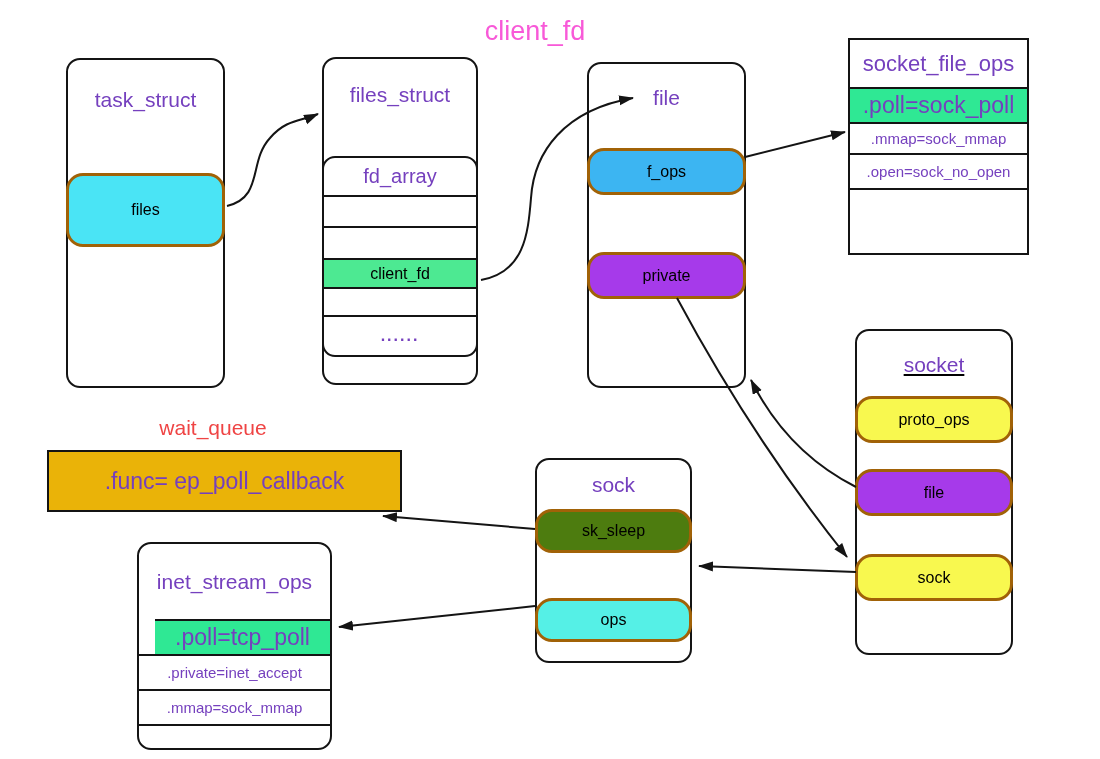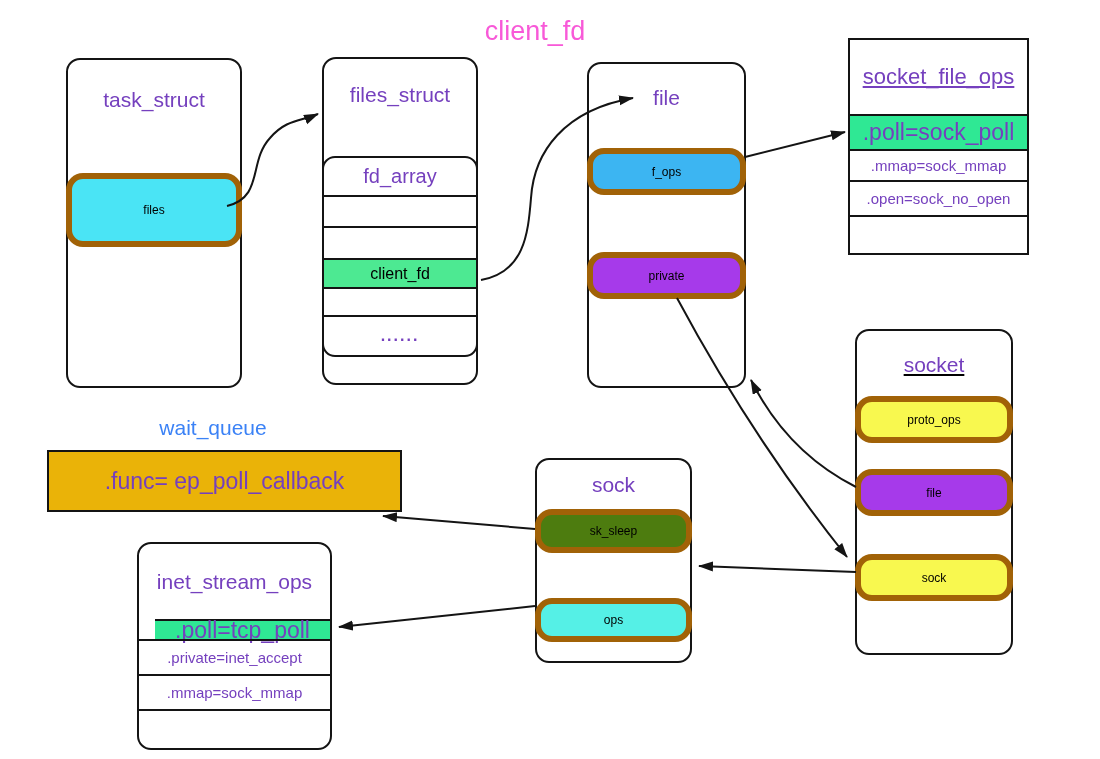--- a/index.html
+++ b/index.html
@@ -1,37 +1,37 @@
 <!DOCTYPE html>
 <html><head>
 <meta charset="utf-8">
 <style>
   html,body { margin:0; padding:0; background:#fff; }
   #canvas {
     position:relative; width:1100px; height:759px; background:#fff;
     font-family:"Liberation Sans", sans-serif; overflow:hidden;border-radius:6px;
   }
-  .ttl { position:absolute; text-align:center; color:#3b82f6; font-size:21px; }
+  .ttl { position:absolute; text-align:center; color:#ef4444; font-size:21px; }
   #diagram-title {
     position:absolute; left:440px; top:16px; width:190px; text-align:center;
     font-size:27px; font-weight:500; color:#F859D8;
   }
   .box {
     position:absolute; box-sizing:border-box; background:#fff;
     border:2px solid #141414; border-radius:14px;
   }
   .box-title { text-align:center; color:#7540BE; font-size:21px; }
   .pill {
     position:absolute; left:-2px; right:-2px; box-sizing:border-box;
-    border:6px solid #a16207; border-radius:17px;
+    border:3px solid #a16207; border-radius:17px;
     display:flex; align-items:center; justify-content:center;
-    font-size:12px; color:#000;
+    font-size:16px; color:#000;
   }
   
-  #task-struct { left:66px; top:58px; width:176px; height:330px; }
+  #task-struct { left:66px; top:58px; width:159px; height:330px; }
   #task-struct .box-title { margin-top:28px; }
   #pill-files { top:113px; height:74px; }
   
   #files-struct { left:322px; top:57px; width:156px; height:328px; }
   #files-struct .box-title { margin-top:24px; }
   #fd-array {
     position:absolute; left:-2px; right:-2px; top:97px; height:201px;
     box-sizing:border-box; border:2px solid #141414; border-radius:13px;
     overflow:hidden; display:flex; flex-direction:column; background:#fff;
   }
@@ -50,21 +50,21 @@
   #pill-private { top:188px; height:47px; }
   
   #socket-file-ops { left:848px; top:38px; width:181px; height:217px;
     border-radius:0; display:flex; flex-direction:column; }
   .ops-title { box-sizing:border-box; display:flex; align-items:center; justify-content:center;
     color:#7540BE; font-size:22px; }
   .ops-row { box-sizing:border-box; border-top:2px solid #141414;
     display:flex; align-items:center; justify-content:center; color:#7540BE; }
   .ops-row.big { font-size:23px; }
   .ops-row.small { font-size:15px; }
-  #sfo-title { height:74px;text-decoration:underline; }
+  #sfo-title { height:47px; }
   #sfo-poll { height:35px; }
   #sfo-mmap { height:31px; }
   #sfo-open { height:35px; }
   #sfo-fill { flex:1; border-top:2px solid #141414; }
   
   #socket-struct { left:855px; top:329px; width:158px; height:326px;text-decoration:underline; }
   #socket-struct .box-title { margin-top:22px; }
   #pill-protoops { top:65px; height:47px; }
   #pill-sockfile { top:138px; height:47px; }
   #pill-socksock { top:223px; height:47px; }
@@ -78,21 +78,21 @@
   #func-box {
     position:absolute; left:47px; top:450px; width:355px; height:62px;
     box-sizing:border-box; border:2px solid #141414;
     display:flex; align-items:center; justify-content:center;
     color:#7540BE; font-size:23px;
   }
   
   #inet-stream-ops { left:137px; top:542px; width:195px; height:208px;
     display:flex; flex-direction:column; overflow:hidden; }
   #iso-title { height:75px; border-top:none; font-size:21px; }
-  #iso-poll { height:20px;margin-left:16px; }
+  #iso-poll { height:35px;margin-left:16px; }
   #iso-accept { height:35px; }
   #iso-mmap { height:35px; }
   #iso-fill { flex:1; border-top:2px solid #141414; }
   
   #arrows { position:absolute; left:0; top:0; width:1100px; height:759px;
     pointer-events:none; z-index:5; }
   #arrows path.edge { stroke:#141414; stroke-width:2; fill:none; }
 </style>
 </head>
 <body>

